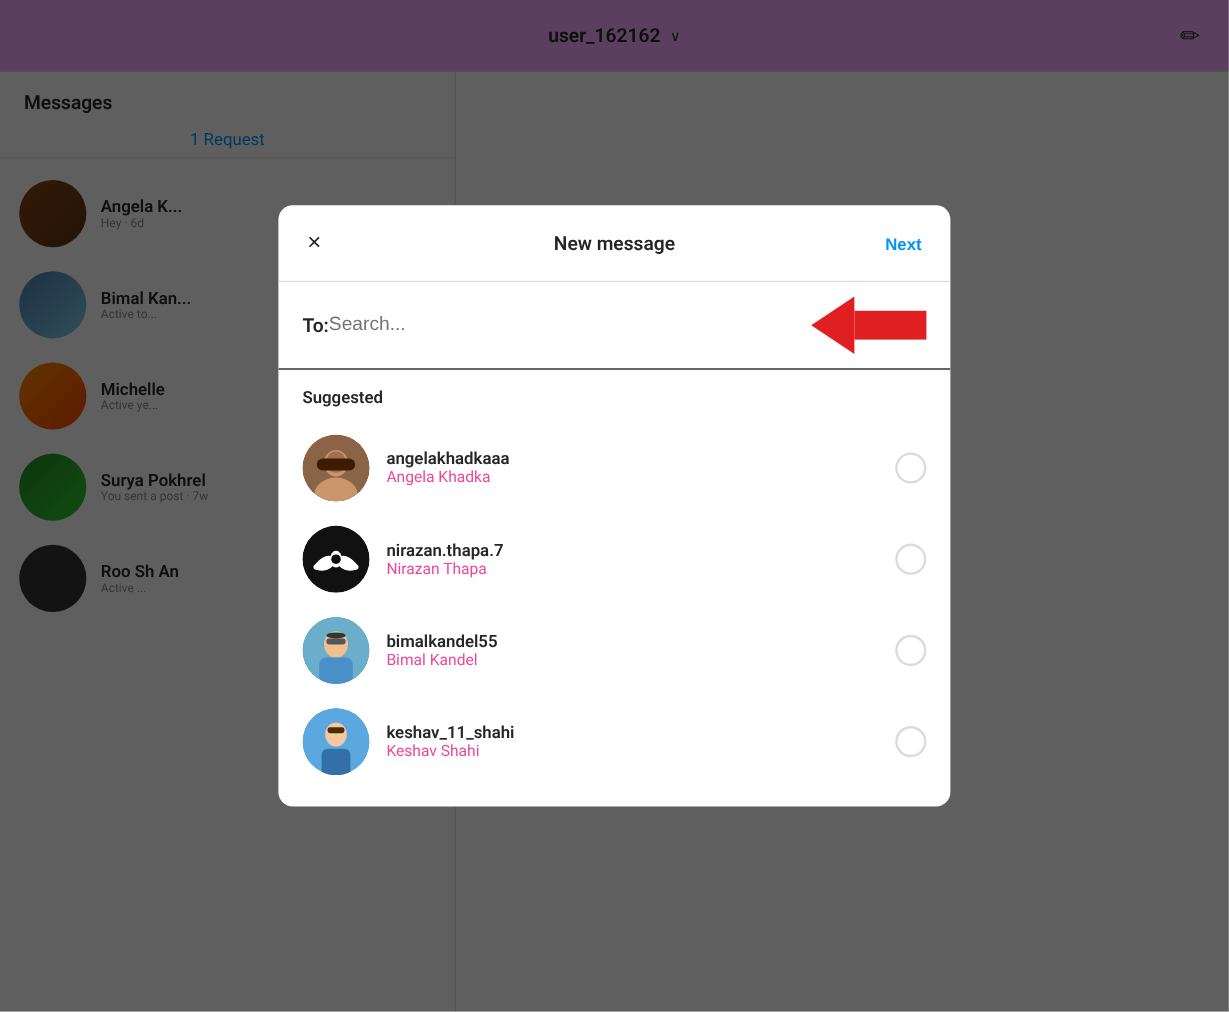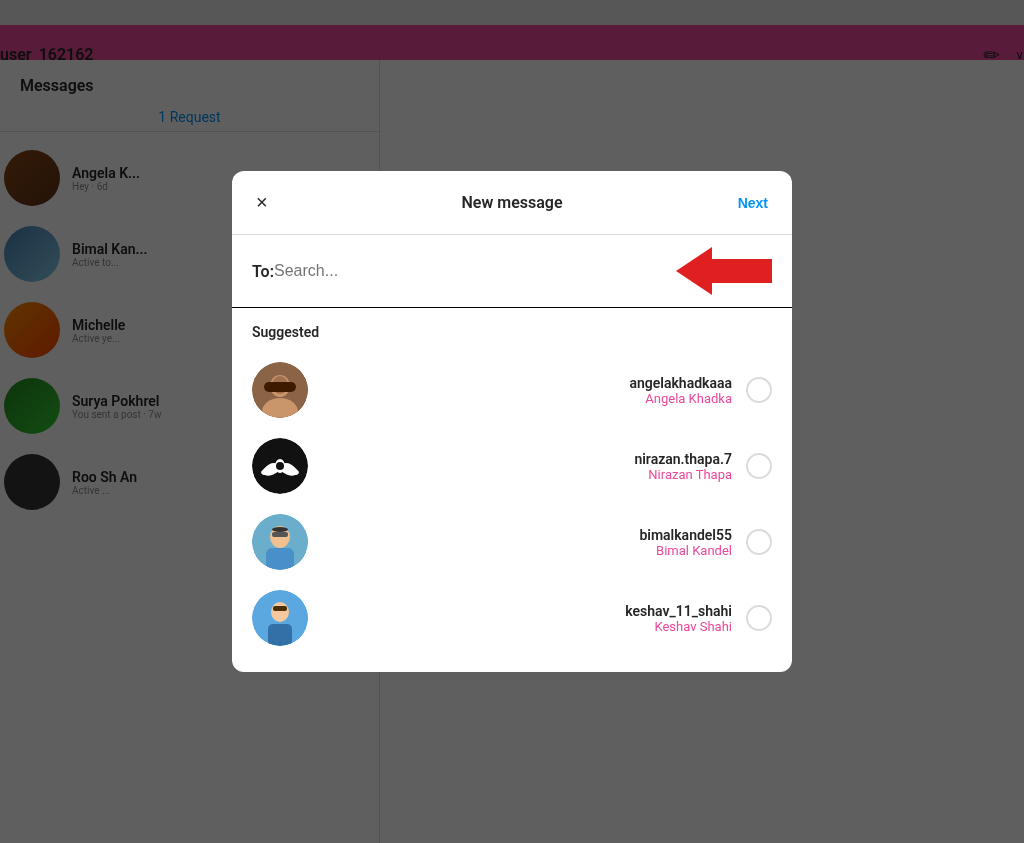--- a/index.html
+++ b/index.html
@@ -18,28 +18,27 @@
       inset: 0;
       background: #fafafa;
       filter: brightness(0.7);
       z-index: 0;
     }
 
     .bg-header {
       position: absolute;
       top: 0; left: 0; right: 0;
       height: 60px;
-      background: #ec4899;
+      background: #f0abfc;
       border-bottom: 1px solid #dbdbdb;
       display: flex;
       align-items: center;
-      justify-content: space-between;
+      justify-content: center;
       gap: 8px;
       z-index: 1;
-      margin-top: 25px;
     }
 
     .bg-username {
       font-size: 16px;
       font-weight: 600;
       color: #262626;
     }
 
     .bg-chevron {
       font-size: 12px;
@@ -79,21 +78,21 @@
       border-bottom: 1px solid #dbdbdb;
     }
 
     .bg-message-list {
       padding: 8px 0;
     }
 
     .bg-message-item {
       display: flex;
       align-items: center;
-      padding: 10px 4px;
+      padding: 10px 16px;
       gap: 12px;
     }
 
     .bg-avatar-circle {
       width: 56px;
       height: 56px;
       border-radius: 50%;
       background: #ccc;
       display: flex;
       align-items: center;
@@ -308,21 +307,21 @@
       background: linear-gradient(135deg, #8B4513, #5c3317);
       display: flex;
       align-items: center;
       justify-content: center;
       width: 56px;
       height: 56px;
       border-radius: 50%;
       font-size: 20px;
     }
 
-    .contact-info { flex: 1; text-align: right; }
+    .contact-info { flex: 1; }
     .contact-username {
       font-size: 14px;
       font-weight: 600;
       color: #262626;
     }
     .contact-name {
       font-size: 13px;
       color: #ec4899;
     }
 

